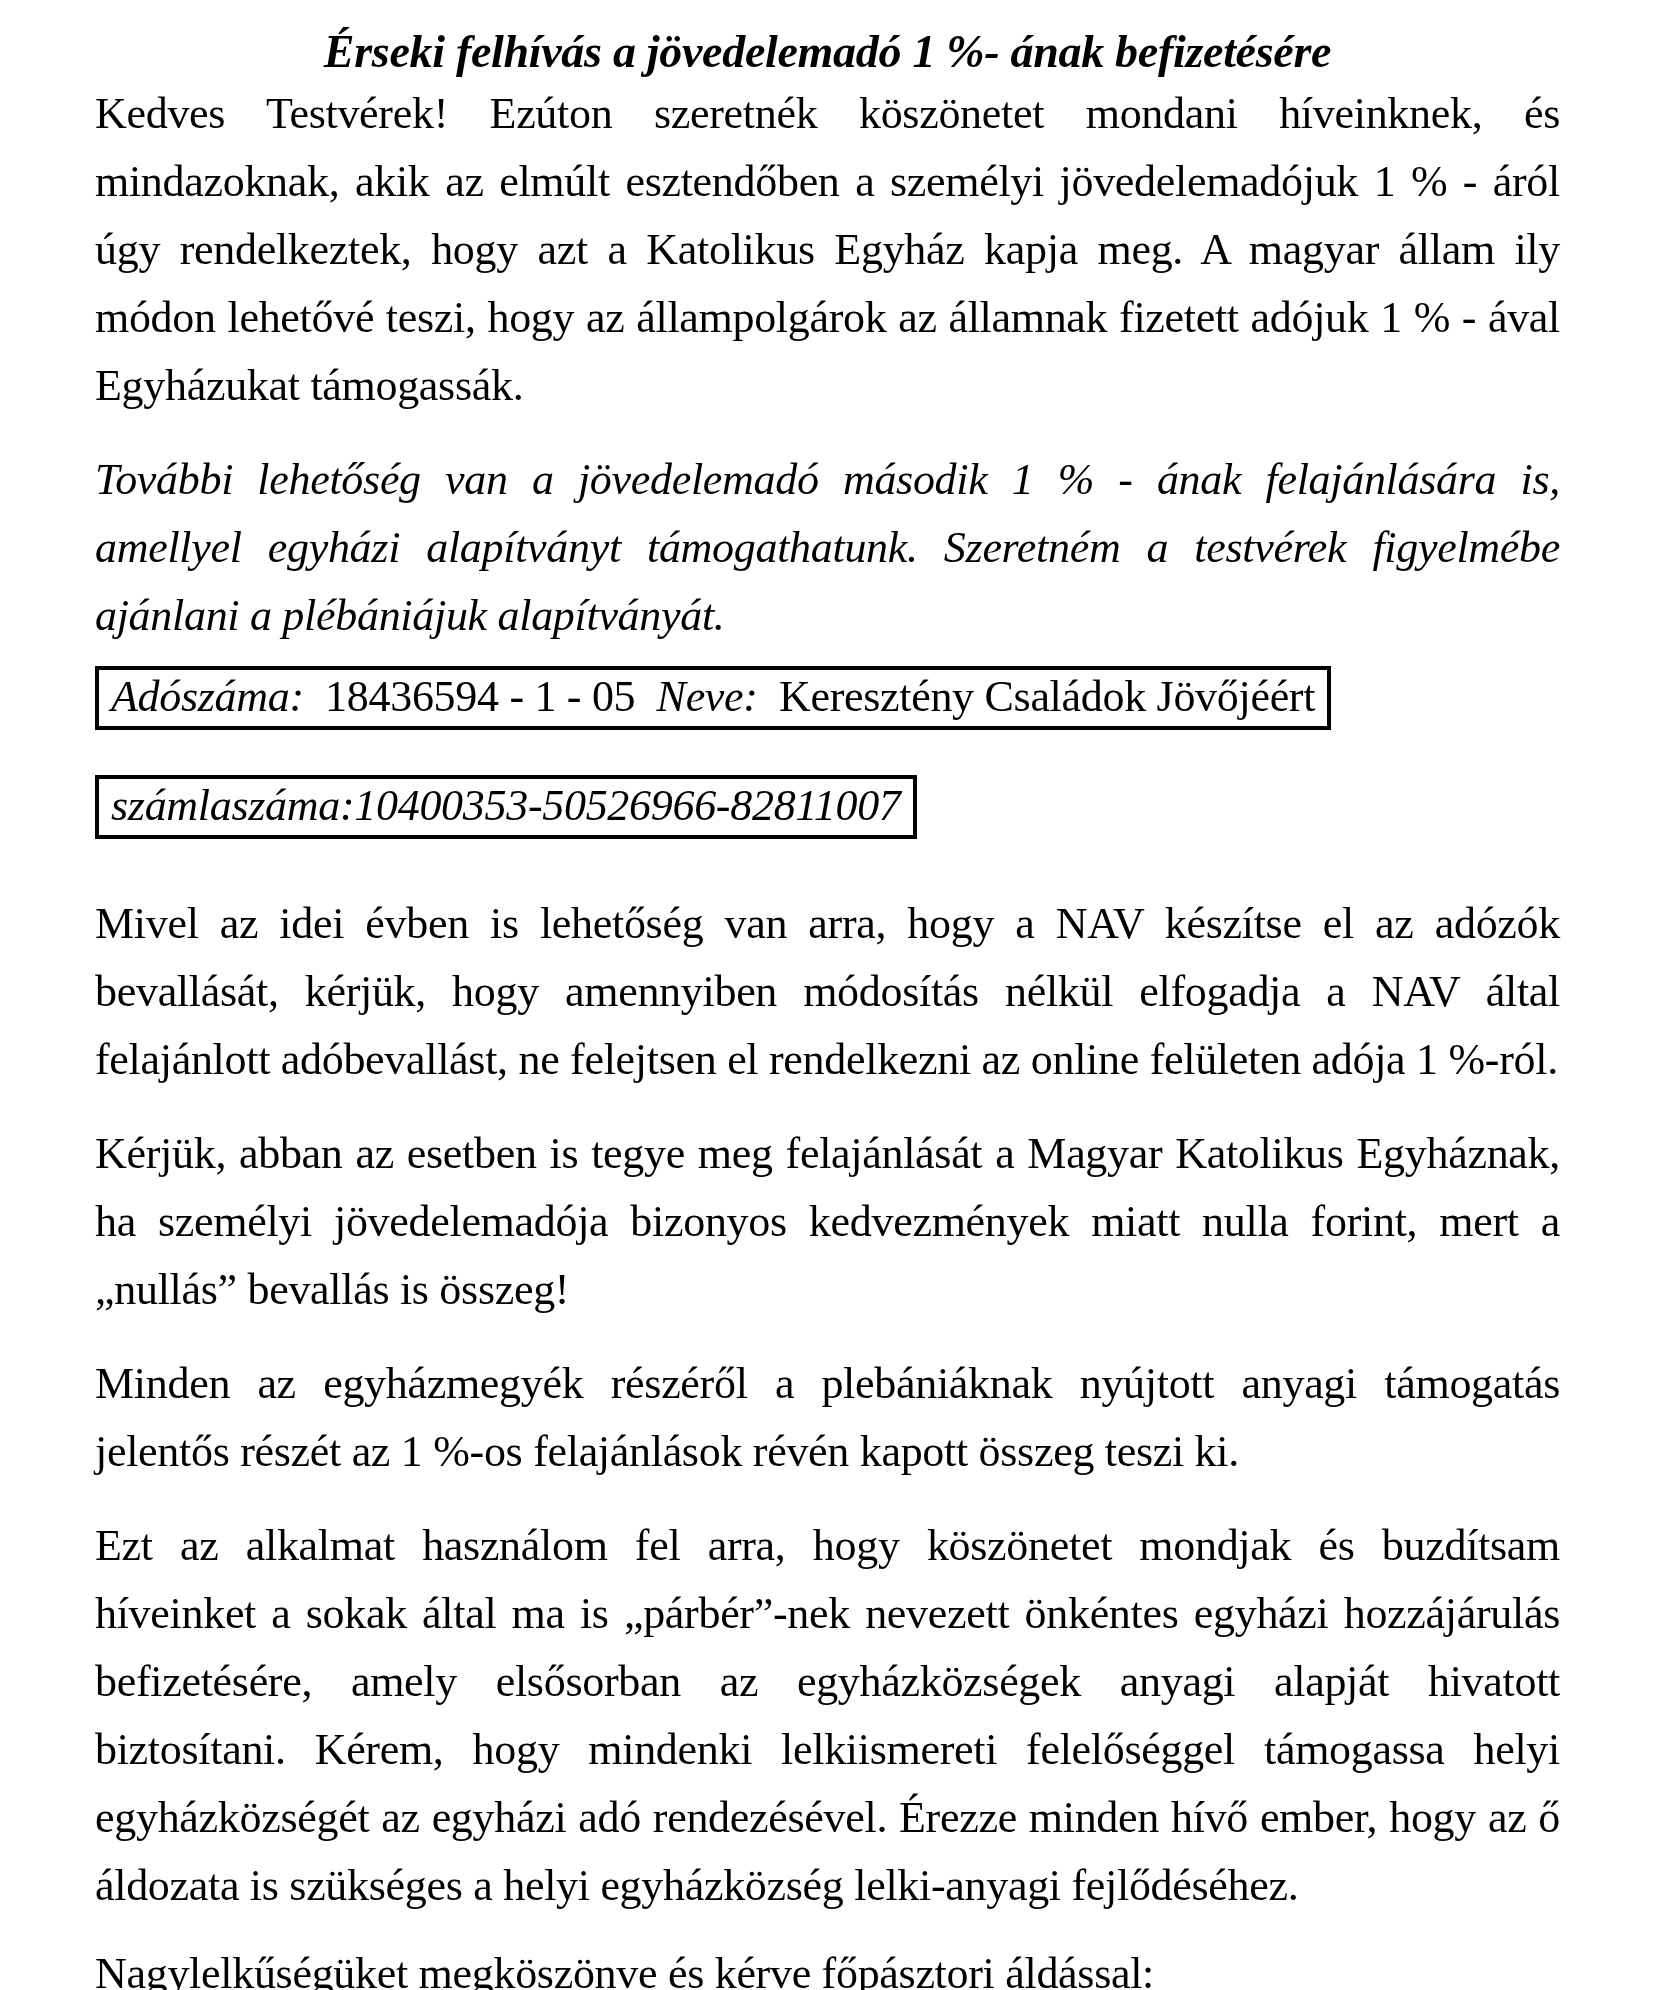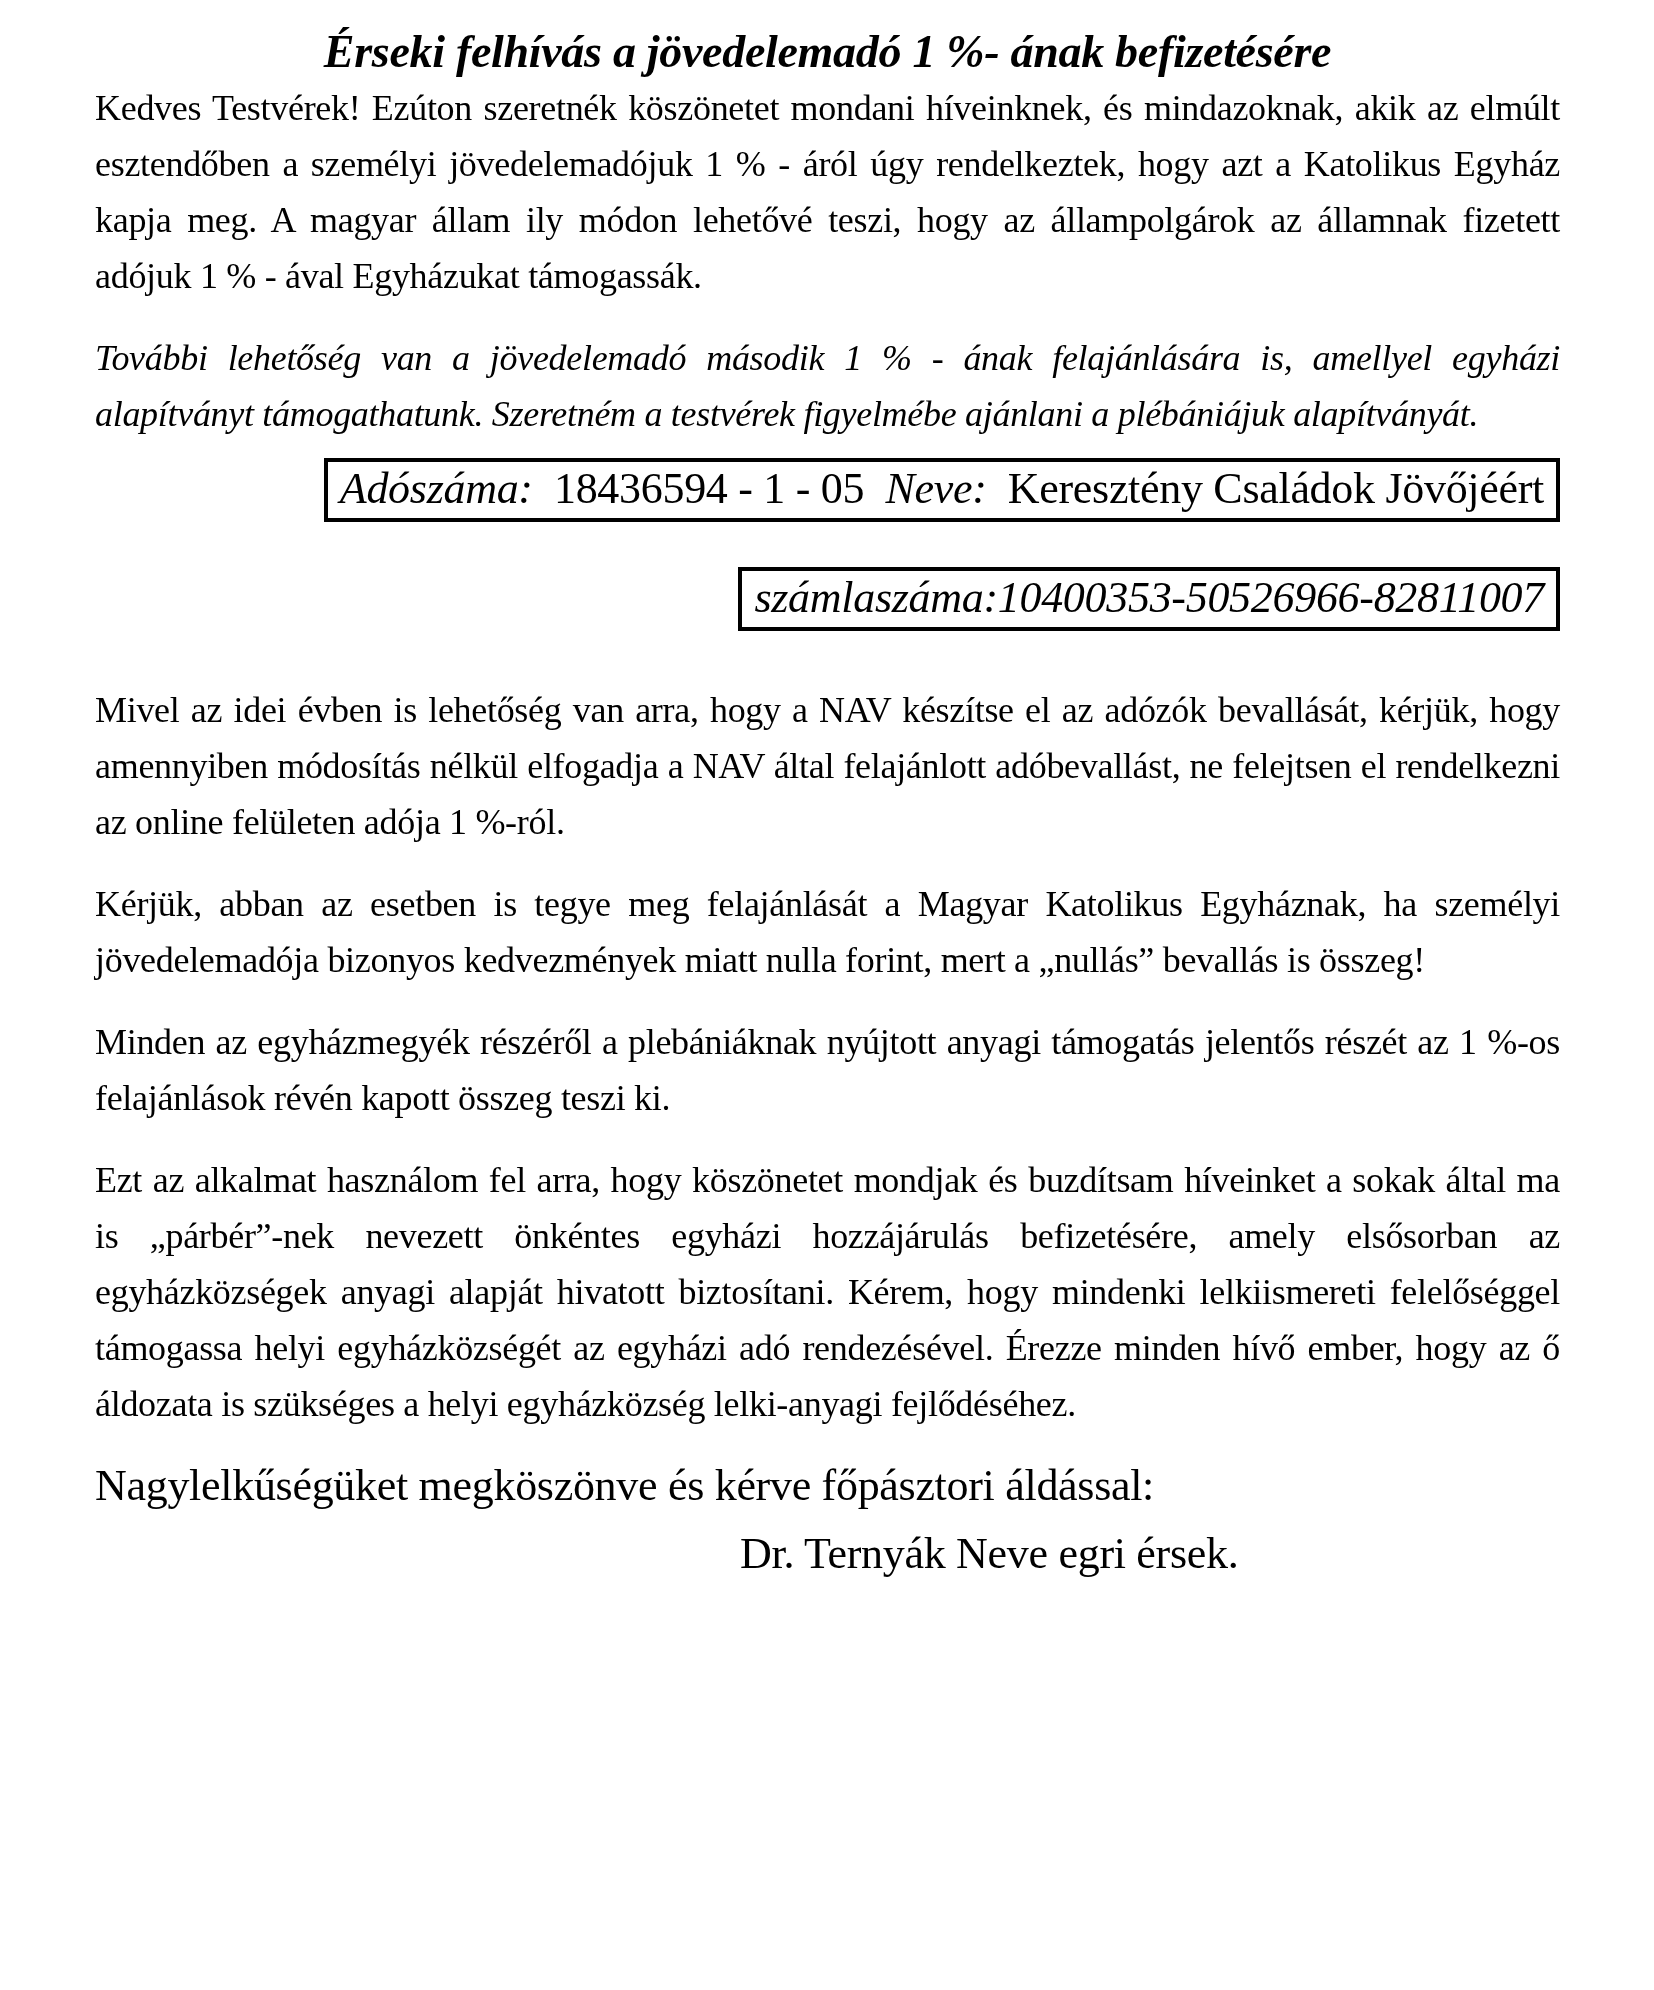--- a/index.html
+++ b/index.html
@@ -22,28 +22,28 @@
     margin: 0 0 0 0;
     font-size: 46px;
     line-height: 56px;
     font-weight: bold;
     font-style: italic;
     text-align: center;
     letter-spacing: -0.3px;
   }
   .para {
     margin: 0 0 26px 0;
-    font-size: 36px;
-    line-height: 56px;
+    font-size: 44px;
+    line-height: 68px;
     text-align: justify;
     letter-spacing: -0.3px;
   }
   .para.tight-bottom { margin-bottom: 16px; font-style: italic; }
   .box-row {
-    text-align: right;
+    text-align: left;
     margin: 0 0 45px 0;
   }
   .box-row-2 { margin-bottom: 51px; }
   .box {
     display: inline-block;
     border: 4px solid #000000;
     padding: 1px 12px 3px 12px;
     font-size: 44px;
     line-height: 52px;
     white-space: nowrap;

